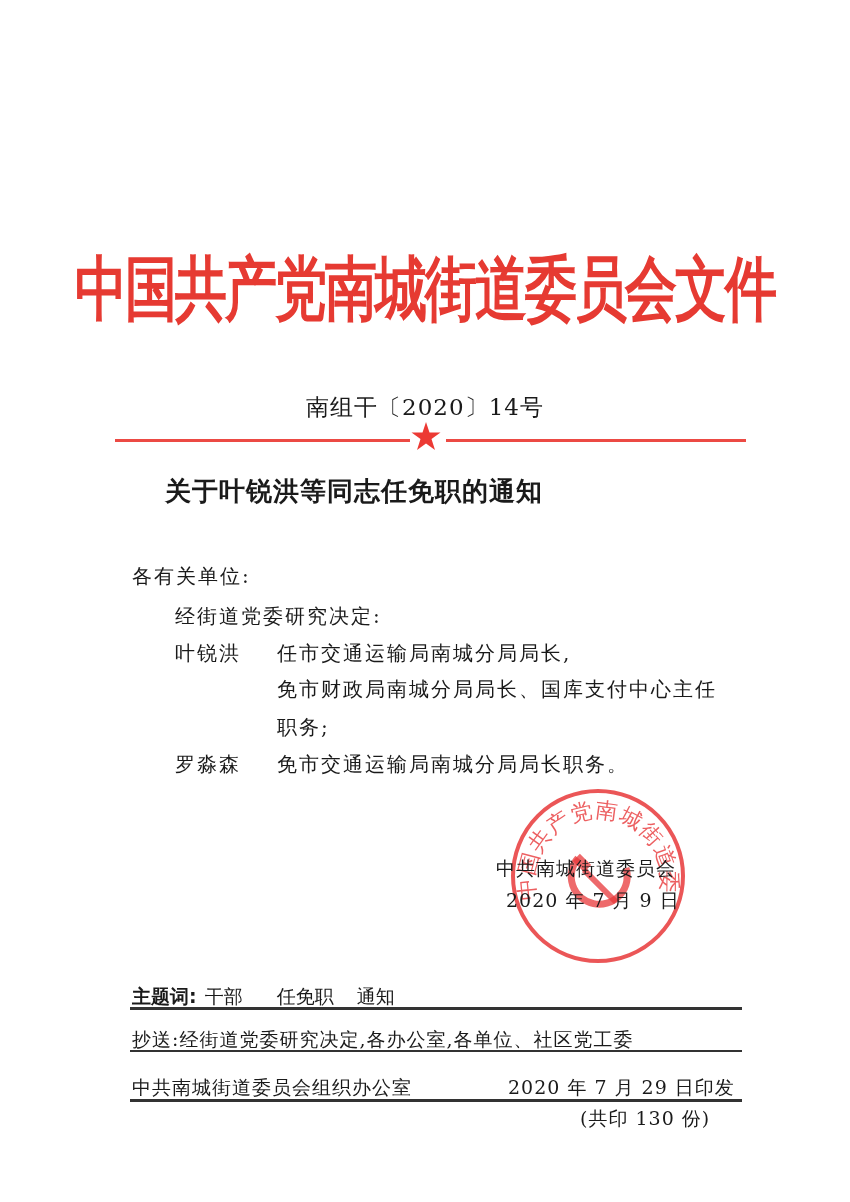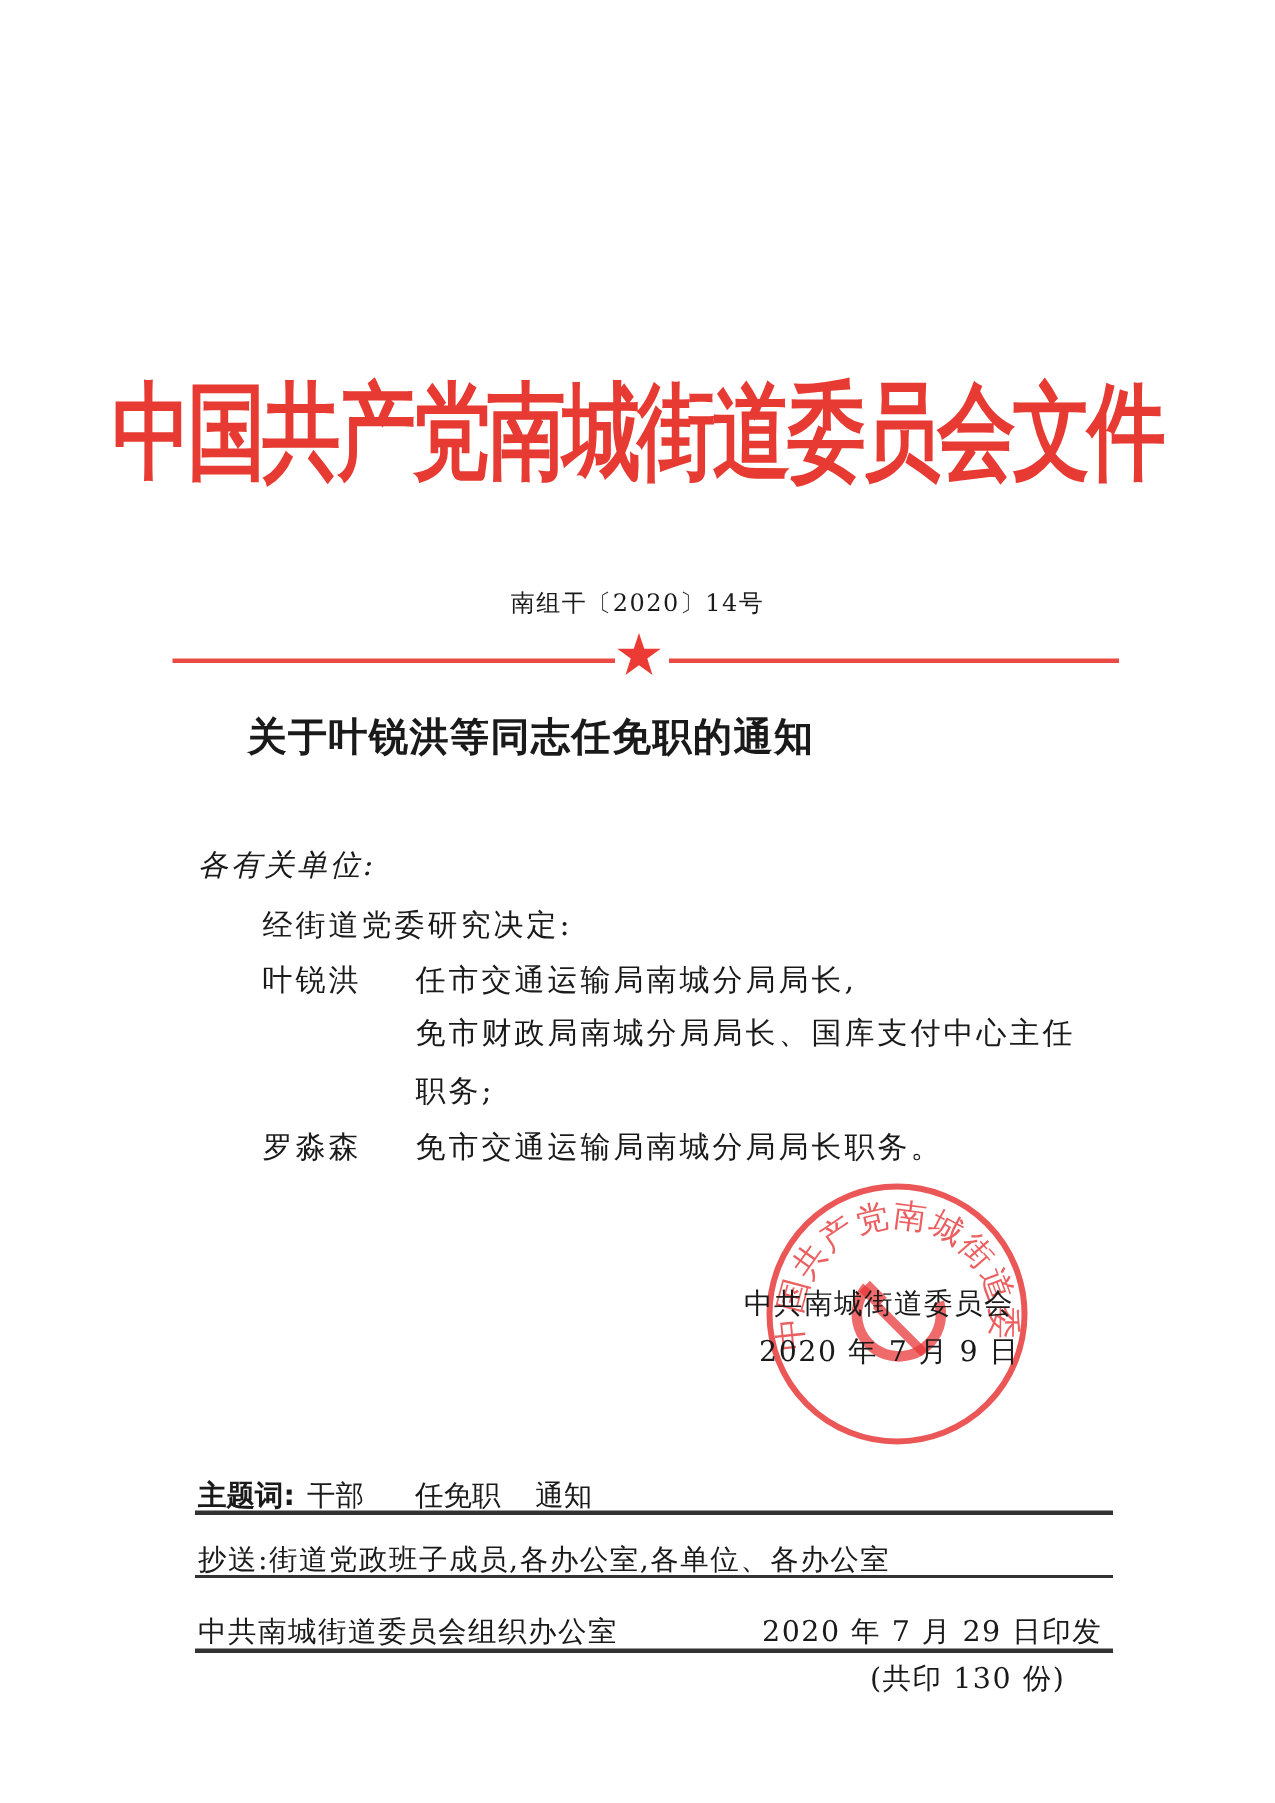--- a/index.html
+++ b/index.html
@@ -7,21 +7,21 @@
     width:850px; height:1202px; background:#ffffff; position:relative; overflow:hidden;
     font-family:"DejaVu Serif","Liberation Serif",serif; color:#1a1a1a;
   }
   .abs { position:absolute; }
   .masthead {
     left:0; width:850px; top:254px; text-align:center;
     color:#e63a32; font-family:"DejaVu Sans","Liberation Sans",sans-serif;
     font-size:52px; font-weight:bold; letter-spacing:-2px;
     transform:scaleY(1.35); transform-origin:top center; line-height:1;
   }
-  .docno { left:0; width:850px; top:392px; text-align:center; font-size:16px; letter-spacing:1px; }
+  .docno { left:0; width:850px; top:392px; text-align:center; font-size:23px; letter-spacing:1px; }
   .redline { height:3px; background:#ec4a44; top:439px; }
   .star { top:421px; left:411px; width:30px; height:32px; }
   .title { left:0; width:708px; top:474px; text-align:center; font-size:26px; font-weight:bold; letter-spacing:1px; }
   .body-text { font-size:20px; letter-spacing:2px; line-height:1; }
   .sig { font-size:19px; letter-spacing:1px; }
   .rule { height:2px; background:#333; left:130px; width:612px; }
   .footer-text { font-size:19px; letter-spacing:1px; }
   .kw { font-size:19px; font-family:"DejaVu Sans","Liberation Sans",sans-serif; }
   .seal { left:508px; top:786px; width:180px; height:180px; }
 </style>
@@ -33,21 +33,21 @@
 <div class="abs docno">南组干〔2020〕14号</div>
 
 <div class="abs redline" style="left:115px;width:295px;"></div>
 <svg class="abs star" viewBox="0 0 30 32">
   <polygon points="15,1 18.5,11.5 29.5,11.5 20.5,18 24,29 15,22.5 6,29 9.5,18 0.5,11.5 11.5,11.5" fill="#ec3a34"></polygon>
 </svg>
 <div class="abs redline" style="left:446px;width:300px;"></div>
 
 <div class="abs title">关于叶锐洪等同志任免职的通知</div>
 
-<div class="abs body-text" style="left:132px;top:566px;font-style:italic;">各有关单位:</div>
+<div class="abs body-text" style="left:132px;top:566px;">各有关单位:</div>
 <div class="abs body-text" style="left:175px;top:606px;">经街道党委研究决定:</div>
 
 <div class="abs body-text" style="left:175px;top:643px;">叶锐洪</div>
 <div class="abs body-text" style="left:277px;top:643px;">任市交通运输局南城分局局长,</div>
 <div class="abs body-text" style="left:277px;top:681px;font-family:Liberation Mono, monospace;">免市财政局南城分局局长、国库支付中心主任</div>
 <div class="abs body-text" style="left:277px;top:717px;">职务;</div>
 
 <div class="abs body-text" style="left:175px;top:754px;">罗淼森</div>
 <div class="abs body-text" style="left:277px;top:754px;">免市交通运输局南城分局局长职务。</div>
 
@@ -69,21 +69,21 @@
 
 <div class="abs kw" style="left:132px;top:984px;">
   <span style="font-weight:bold;">主题词:</span>
   <span style="margin-left:2px;">干部</span>
   <span style="margin-left:28px;">任免职</span>
   <span style="margin-left:17px;">通知</span>
 </div>
 <div class="abs rule" style="top:1007px;height:3px;"></div>
 
 <div class="abs footer-text" style="left:132px;top:1027px;">
-  <span>抄送:</span><span>街道党政班子成员,各办公室,各单位、各办公室</span>
+  <span>抄送:</span><span>经街道党委研究决定,各办公室,各单位、社区党工委</span>
 </div>
 <div class="abs rule" style="top:1050px;"></div>
 
 <div class="abs footer-text" style="left:132px;top:1075px;">中共南城街道委员会组织办公室</div>
 <div class="abs footer-text" style="left:508px;top:1075px;">2020 年 7 月 29 日印发</div>
 <div class="abs rule" style="top:1099px;height:3px;"></div>
 
 <div class="abs footer-text" style="left:580px;top:1106px;">(共印 130 份)</div>
 
 </body></html>

